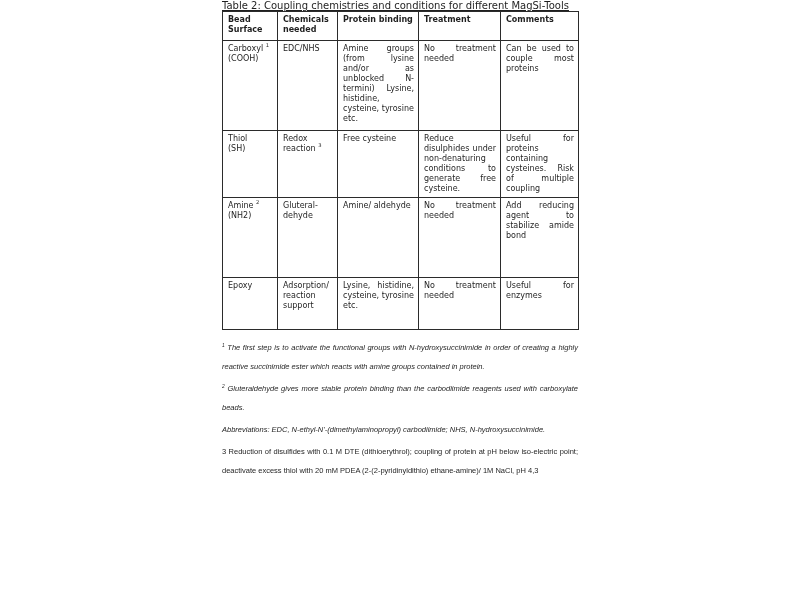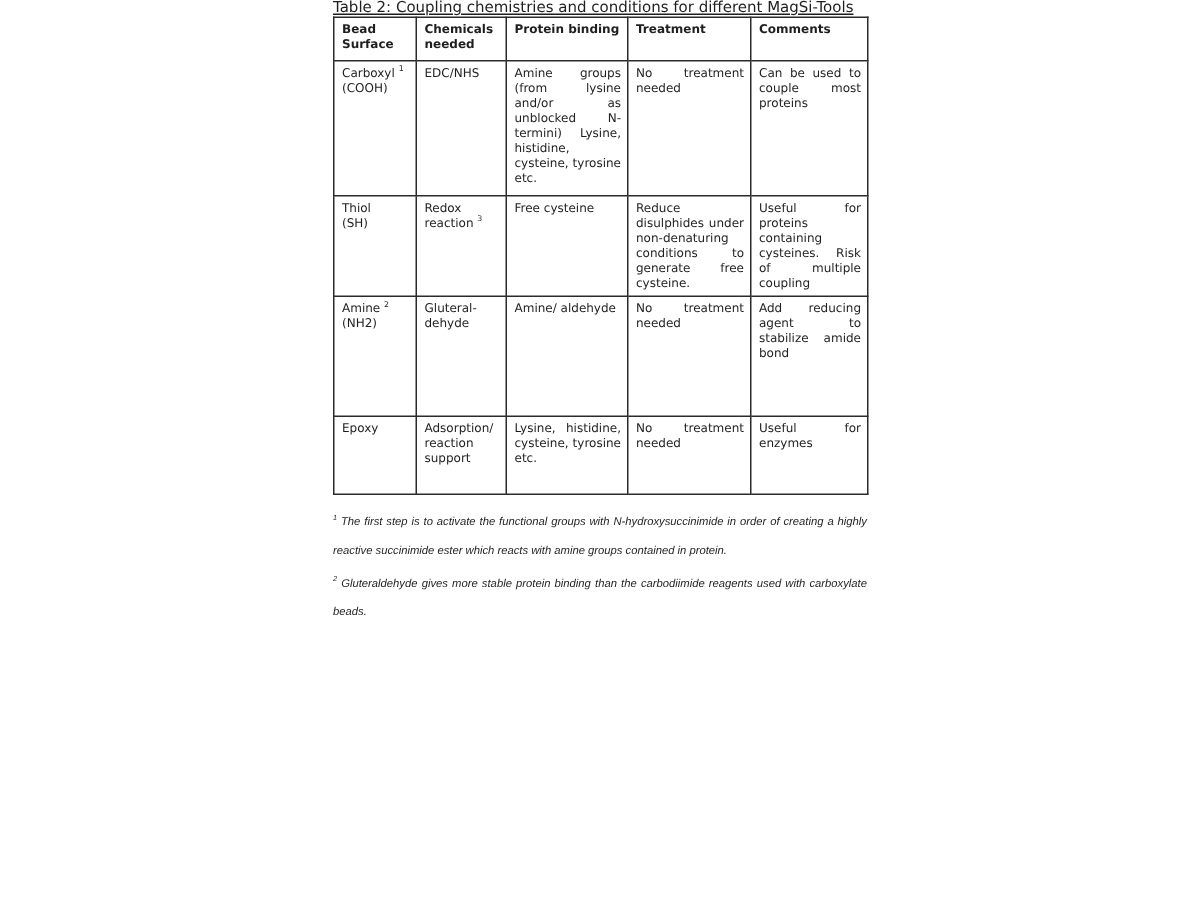--- a/index.html
+++ b/index.html
@@ -97,15 +97,17 @@
             <td>Adsorption/ reaction support</td>
             <td>Lysine, histidine, cysteine, tyrosine etc.</td>
             <td>No treatment needed</td>
             <td>Useful for enzymes</td>
           </tr>
         </tbody>
     </table>
     <div class="footnotes">
         <p class="footnote italic"><sup>1</sup> The first step is to activate the functional groups with N-hydroxysuccinimide in order of creating a highly reactive succinimide ester which reacts with amine groups contained in protein.</p>
         <p class="footnote italic"><sup>2</sup> Gluteraldehyde gives more stable protein binding than the carbodiimide reagents used with carboxylate beads.</p>
+        <p class="footnote italic">Abbreviations: EDC, N-ethyl-N'-(dimethylaminopropyl) carbodiimide; NHS, N-hydroxysuccinimide.</p>
+        <p class="footnote">3 Reduction of disulfides with 0.1 M DTE (dithioerythrol); coupling of protein at pH below iso-electric point; deactivate excess thiol with 20 mM PDEA (2-(2-pyridinyldithio) ethane-amine)/ 1M NaCl, pH 4,3</p>
       </div>
   </div>
 </div>
 
 </body></html>

